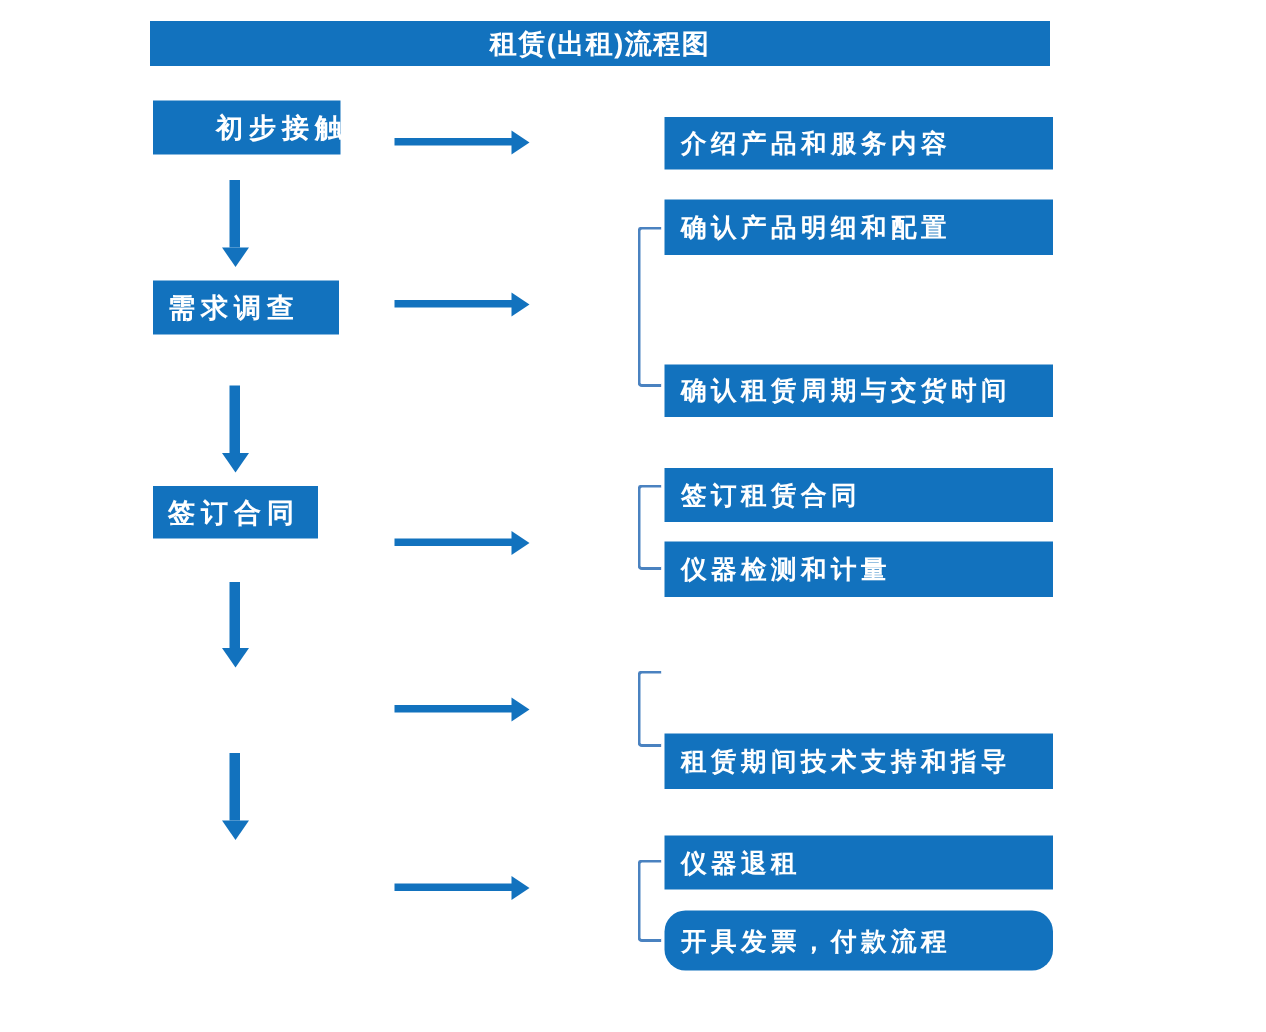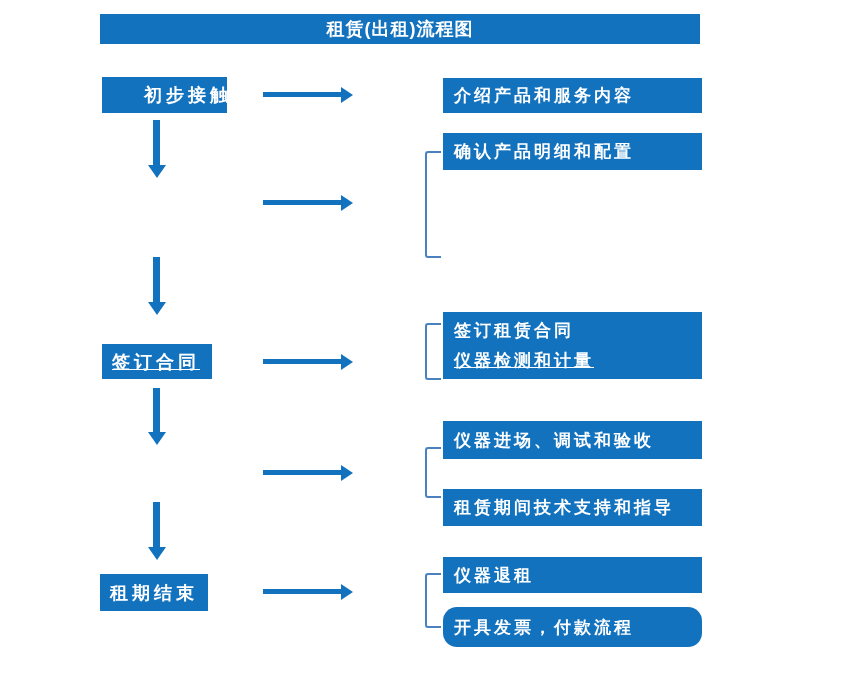--- a/index.html
+++ b/index.html
@@ -95,23 +95,23 @@
     border-radius: 3px 0 0 3px;
   }
 </style>
 </head>
 <body>
 
 <div id="canvas">
 
   <div class="title-bar">租赁(出租)流程图</div>
 
-  <div class="step-box" style="left:102px; top:77px;  width:125px; height:36px;padding-left:42px;">初步接触</div>
-  <div class="step-box" style="left:102px; top:344px; width:110px; height:35px;text-decoration:underline;">签订合同</div>
-  <div class="step-box" style="left:100px; top:574px; width:108px; height:37px;">租期结束</div>
+  <div class="step-box" style="left:102px; top:67px;  width:125px; height:36px;padding-left:42px;">初步接触</div>
+  <div class="step-box" style="left:102px; top:187px; width:124px; height:36px;">需求调查</div>
+  <div class="step-box" style="left:102px; top:324px; width:110px; height:35px;">签订合同</div>
 
   <div class="v-arrow" style="top:120px; height:58px;">
       <div class="shaft"></div>
       <div class="head"></div>
     </div>
   <div class="v-arrow" style="top:257px; height:58px;">
       <div class="shaft"></div>
       <div class="head"></div>
     </div>
   <div class="v-arrow" style="top:388px; height:57px;">
@@ -144,20 +144,20 @@
       <div class="head"></div>
     </div>
 
   <div class="bracket" style="top:151px; height:107px;"></div>
   <div class="bracket" style="top:323px; height:57px;"></div>
   <div class="bracket" style="top:447px; height:51px;"></div>
   <div class="bracket" style="top:573px; height:55px;"></div>
 
   <div class="out-box" style="top:78px;  height:35px;">介绍产品和服务内容</div>
   <div class="out-box" style="top:133px; height:37px;">确认产品明细和配置</div>
+  <div class="out-box" style="top:243px; height:35px;">确认租赁周期与交货时间</div>
   <div class="out-box" style="top:312px; height:36px;text-align:right;">签订租赁合同</div>
-  <div class="out-box" style="top:342px; height:37px;text-decoration:underline;">仪器检测和计量</div>
-  <div class="out-box" style="top:421px; height:38px;">仪器进场、调试和验收</div>
+  <div class="out-box" style="top:361px; height:37px;">仪器检测和计量</div>
   <div class="out-box" style="top:489px; height:37px;text-align:center;">租赁期间技术支持和指导</div>
   <div class="out-box" style="top:557px; height:36px;">仪器退租</div>
   <div class="out-box" style="top:607px; height:40px;border-radius:14px;">开具发票，付款流程</div>
 
 </div>
 
 </body></html>

